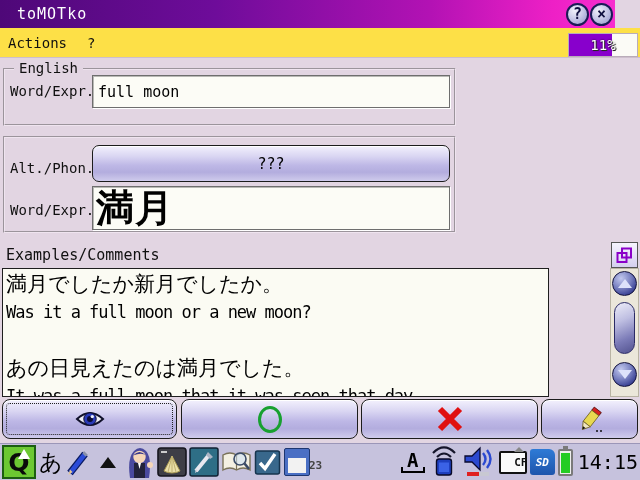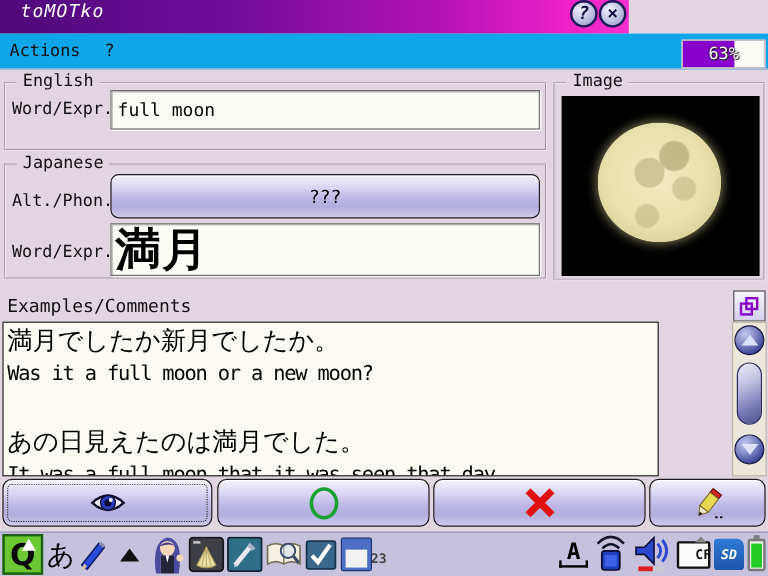--- a/index.html
+++ b/index.html
@@ -3,36 +3,36 @@
 <meta charset="utf-8">
 <style>
   * { margin:0; padding:0; box-sizing:border-box; }
   html,body { background:#555; }
   .screen {
     position:relative; width:640px; height:480px; overflow:hidden;
     background:#E2D5E2; font-family:"DejaVu Sans Mono", monospace; color:#101010;
   }
   
   .titlebar {
-    position:absolute; left:0; top:0; width:524px; height:28px;
+    position:absolute; left:0; top:0; width:615px; height:28px;
     background:linear-gradient(90deg,#4E0878 0%,#6E0C9A 35%,#B312B4 70%,#EE20C6 90%,#F72ECE 100%);
-    display:flex; align-items:flex-start;font-style:italic;
+    display:flex; align-items:center;
   }
   .titlebar .title { color:#FFF; font-size:15px; padding-left:17px; letter-spacing:1px; }
   .tb-btn {
     width:23px; height:23px; border-radius:50%; margin-left:1px;
     background:radial-gradient(circle at 35% 30%, #F0F0FA 0%, #C9C9E8 45%, #8F93C8 100%);
     border:2px solid #1A1A55; color:#101040; font-size:15px; font-weight:bold;
     display:flex; align-items:center; justify-content:center; line-height:1;
   }
   .tb-spacer { flex:1; }
   
   .menubar {
     position:absolute; left:0; top:28px; width:640px; height:30px;
-    background:#0ea5e9; display:flex; align-items:center; font-size:14px;
+    background:#fde047; display:flex; align-items:center; font-size:14px;
     border-bottom:1px solid #CDBFCD;
   }
   .menu-item { padding:4px 10px; }
   .menu-item:first-child { margin-left:0; padding-left:8px; }
   .progress {
     position:absolute; right:2px; top:5px; width:70px; height:24px;
     background:#FBFBF6; border:1px solid #B9ACB9; overflow:hidden;
   }
   .progress .fill { position:absolute; left:0; top:0; bottom:0; background:#8800CC; }
   .progress .plabel {
@@ -170,56 +170,49 @@
     <div class="tb-btn" style="margin-right:2px;">
         <span>×</span>
       </div>
   </div>
 
   <div class="menubar">
     <span class="menu-item">Actions</span>
     <span class="menu-item">?</span>
     <div class="progress">
       <div class="fill" style="width: 63%;"></div>
-      <div class="plabel">63%</div>
+      <div class="plabel">11%</div>
     </div>
   </div>
 
   <div class="groupbox gb-english">
     <span class="legend">English</span>
     <div class="field-row" style="left:5px; top:13px;">
       <span class="field-label">Word/Expr.</span>
     </div>
     <div class="sunken txt-field" style="position:absolute; left:87px; top:5px; width:358px; height:33px;">
       <span>full moon</span>
     </div>
   </div>
 
   <div class="groupbox gb-japanese">
-    <span class="legend">Japanese</span>
     <div class="field-row" style="left:5px; top:22px;">
       <span class="field-label">Alt./Phon.</span>
     </div>
     <div class="btn-grad alt-btn" style="position:absolute; left:87px; top:7px; width:358px; height:37px;">
       <span>???</span>
     </div>
     <div class="field-row" style="left:5px; top:64px;">
       <span class="field-label">Word/Expr.</span>
     </div>
     <div class="sunken txt-field jp-word" style="position:absolute; left:87px; top:48px; width:358px; height:44px;">
       <span>満月</span>
     </div>
   </div>
 
-  <div class="groupbox gb-image">
-    <span class="legend">Image</span>
-    <div class="image-box">
-      <div class="moon"></div>
-    </div>
-  </div>
 
   <span class="examples-label">Examples/Comments</span>
   <div class="detach-btn">
     <svg width="17" height="17" viewBox="0 0 17 17">
       <rect x="6" y="1.5" width="9" height="9" fill="none" stroke="#8A00C8" stroke-width="2"></rect>
       <rect x="1.5" y="6" width="9" height="9" fill="none" stroke="#8A00C8" stroke-width="2"></rect>
     </svg>
   </div>
 
   <div class="textarea">
@@ -340,16 +333,17 @@
       </svg>
       <div class="cf-card">
         <span>CF</span>
       </div>
       <div class="sd-card">
         <span>SD</span>
       </div>
       <div class="battery">
         <div class="chg"></div>
       </div>
+      <span class="clock">14:15</span>
     </div>
   </div>
 
 </div>
 
 </body></html>

